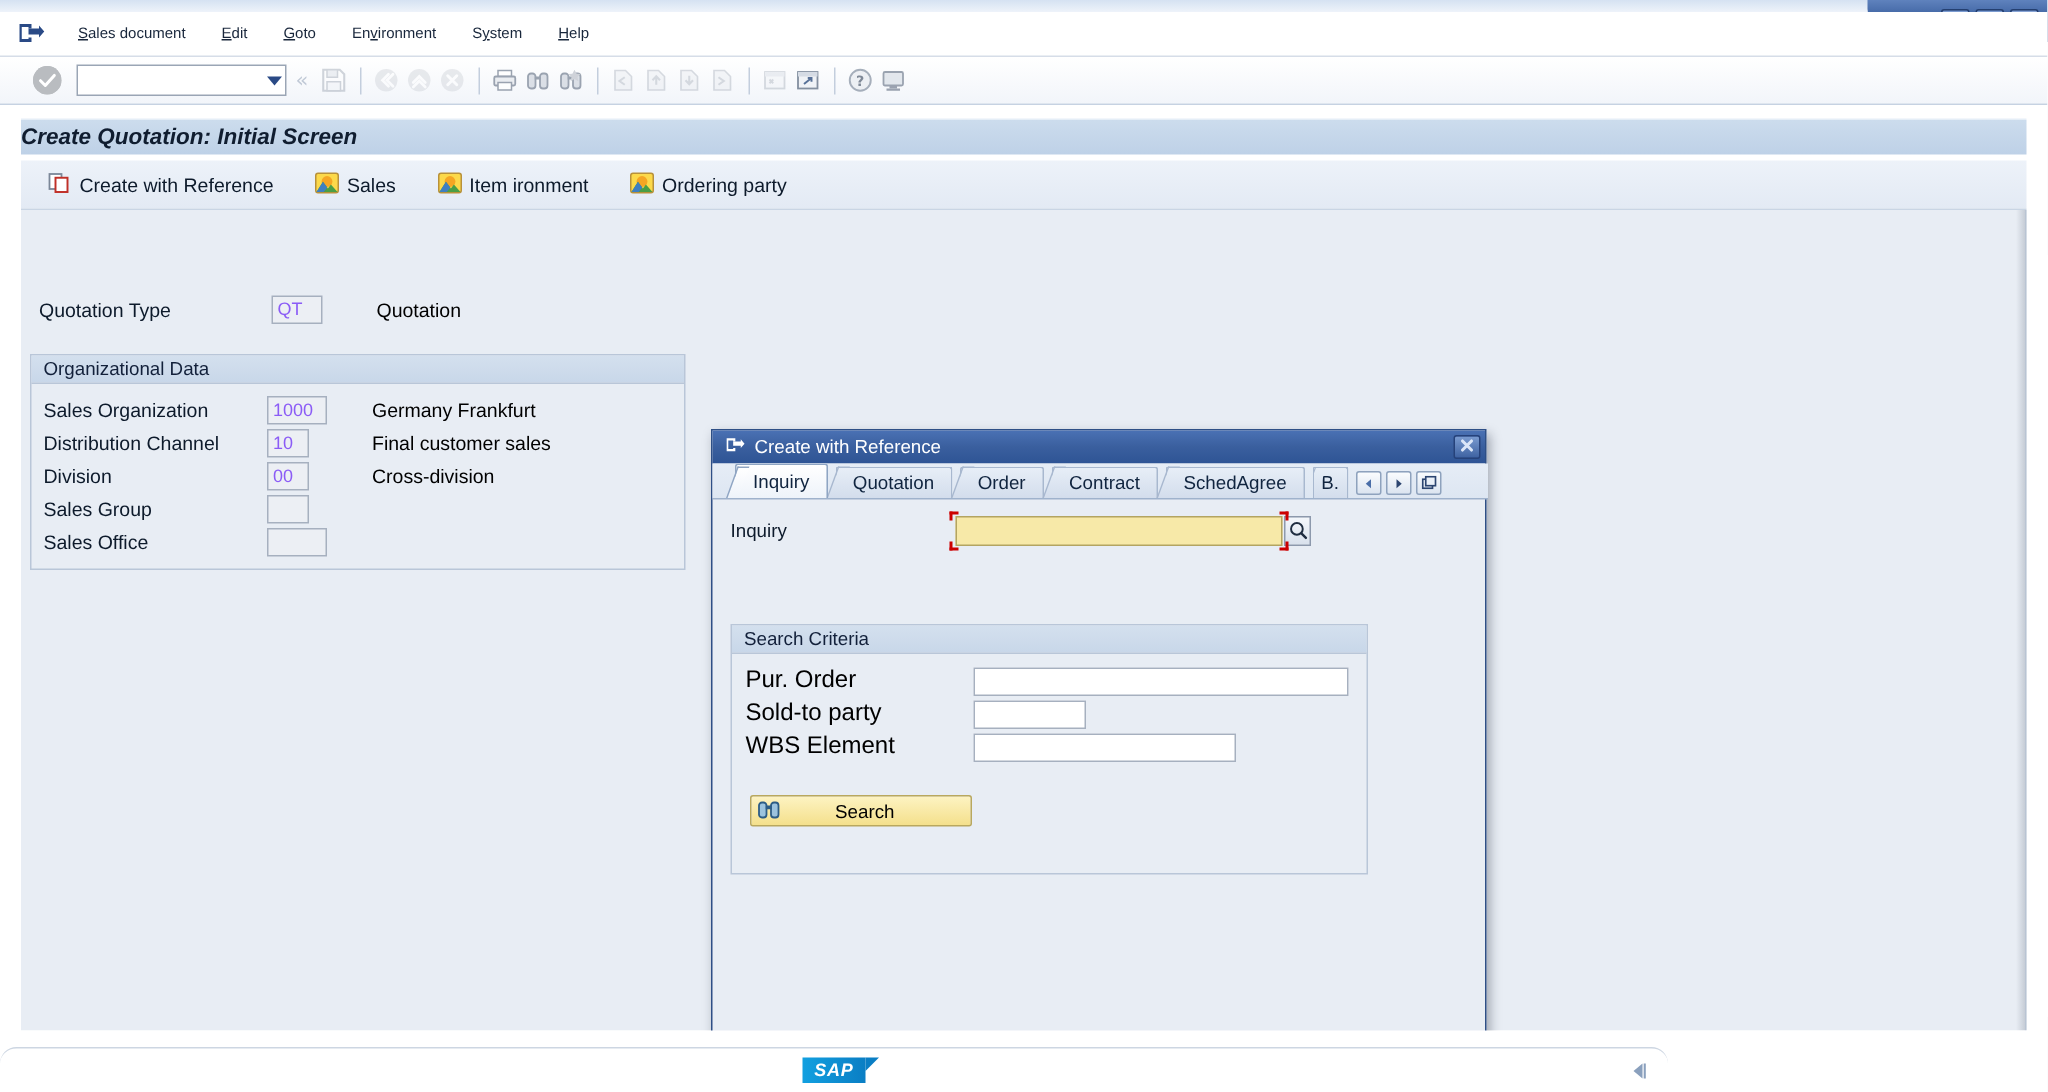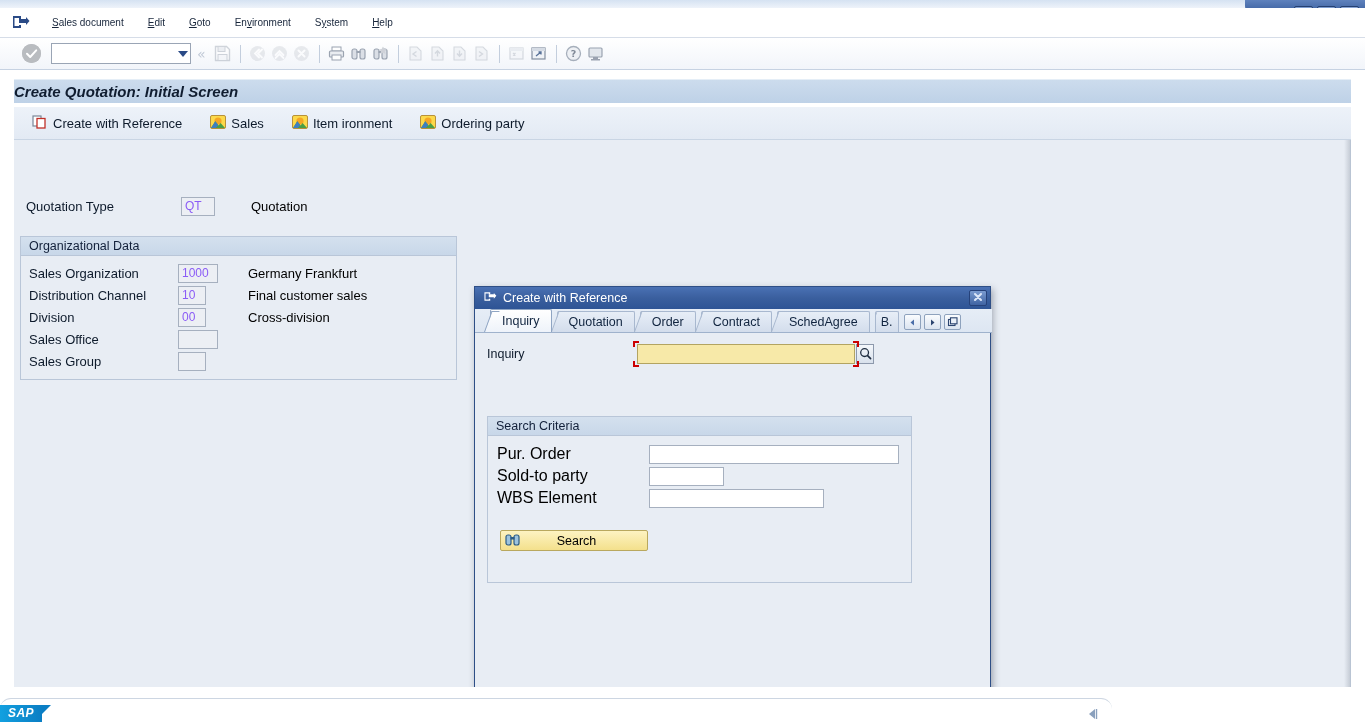--- a/index.html
+++ b/index.html
@@ -262,21 +262,21 @@
     height:21px; border:1px solid #a8925c; border-radius:2px;
     background:linear-gradient(to bottom,#fdf4c7,#f3e091);
     display:flex; align-items:center; padding:0 9px; font-size:12.5px; gap:6px;
   }
   .fbtn.icononly { padding:0 4px; }
 
   
   .statusbar {
     position:absolute; left:0; bottom:0; width:1112px; height:30px;
     background:#fff; border-top:1px solid #cdd6e2;
-    display:flex; align-items:center; justify-content:flex-start;border-radius:11px;
+    display:flex; align-items:center; justify-content:center;border-radius:11px;
   }
   .sap-logo {
     width:42px; height:17px; position:relative;
     background:linear-gradient(to right,#12a0e0,#0a7ec4);
     color:#fff; font-weight:bold; font-size:12px; font-style:italic;
     letter-spacing:.5px; text-align:center; line-height:17px;
     font-family:"Liberation Sans", sans-serif;
   }
   .sap-logo::after{
     content:""; position:absolute; right:-9px; top:0;
@@ -516,26 +516,26 @@
           <span class="lbl">Distribution Channel</span>
           <input class="inp readonlyish" style="width: 28px;" value="10">
           <span class="grp-desc" style="margin-left:42px">Final customer sales</span>
         </div>
         <div class="row">
           <span class="lbl">Division</span>
           <input class="inp readonlyish" style="width: 28px;" value="00">
           <span class="grp-desc" style="margin-left:42px">Cross-division</span>
         </div>
         <div class="row">
+          <span class="lbl">Sales Group</span>
+          <input class="inp readonlyish" style="width: 28px;" value="">
+        </div>
+        <div class="row">
           <span class="lbl">Sales Office</span>
           <input class="inp readonlyish" style="width: 40px;" value="">
-        </div>
-        <div class="row">
-          <span class="lbl">Sales Group</span>
-          <input class="inp readonlyish" style="width: 28px;" value="">
         </div>
       </div>
     </div>
 
     <div class="modal">
 
       <div class="modal-title">
         <span>
           <svg width="15" height="13" viewBox="0 0 20 18">
             <path d="M3 3 H11 V6 H9 V5 H4.5 V13 H9 V12 H11 V15 H3 Z" fill="#ffffff"></path>

